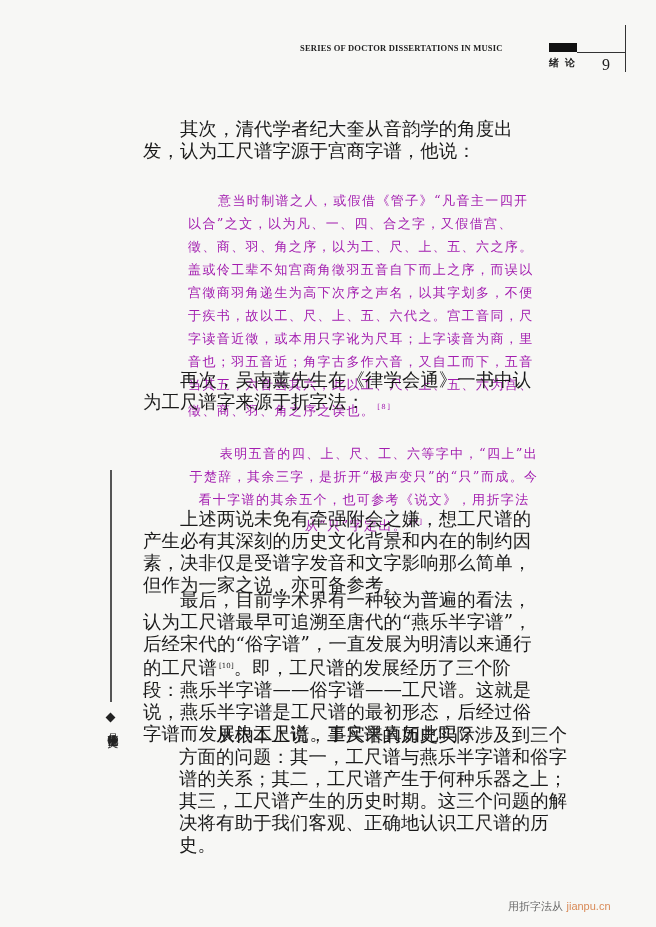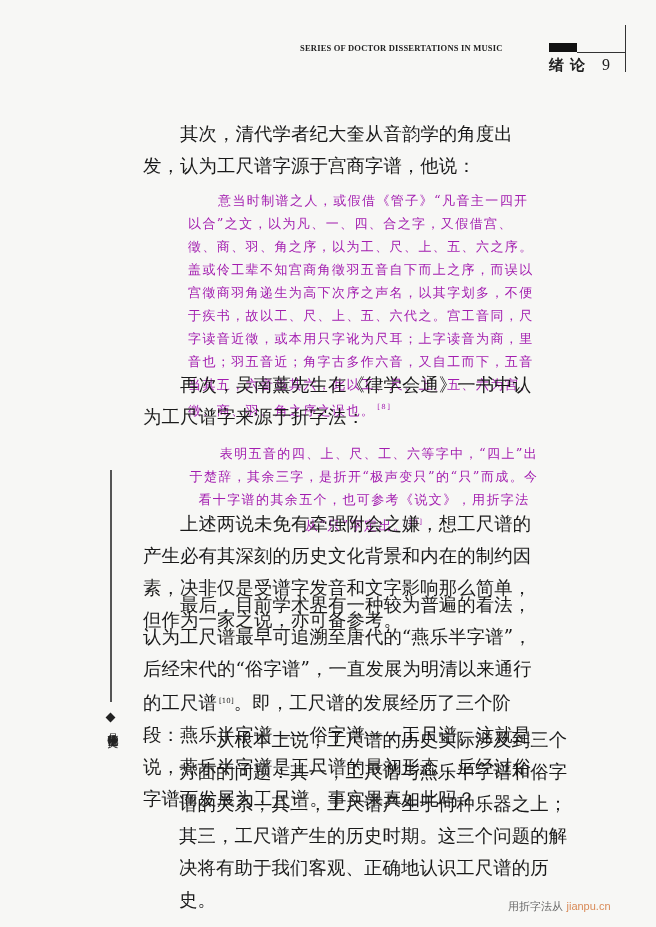--- a/index.html
+++ b/index.html
@@ -23,30 +23,30 @@
   .header-rule {
     position: absolute; left: 577px; top: 52px;
     width: 48px; height: 1px; background: #333;
   }
   .header-vline {
     position: absolute; left: 625px; top: 25px;
     width: 1px; height: 47px; background: #333;
   }
   .header-section {
     position: absolute; left: 549px; top: 56px;
-    font-size: 15px; font-weight: bold; letter-spacing: 6px; color: #222;
+    font-size: 10px; font-weight: bold; letter-spacing: 6px; color: #222;
   }
   .page-number {
     position: absolute; left: 602px; top: 56px;
     font-family: "Liberation Serif", serif;
     font-size: 16px; color: #222;
   }
   .body-text {
     position: absolute; left: 143px; width: 400px;
-    font-size: 18.4px; line-height: 32px; letter-spacing: 0.1px;
+    font-size: 18.4px; line-height: 22px; letter-spacing: 0.1px;
     margin: 0;
   }
   .body-text .indent { display: inline-block; width: 37px; }
   .quote-text {
     position: absolute; left: 176px; width: 352px;
     font-size: 13px; line-height: 23px; letter-spacing: 1.4px;
     margin: 12px; color: #a21caf;
   }
   .quote-text .indent { display: inline-block; width: 30px; }
   sup { font-size: 7px; vertical-align: 6px; margin-left: 2px; }

